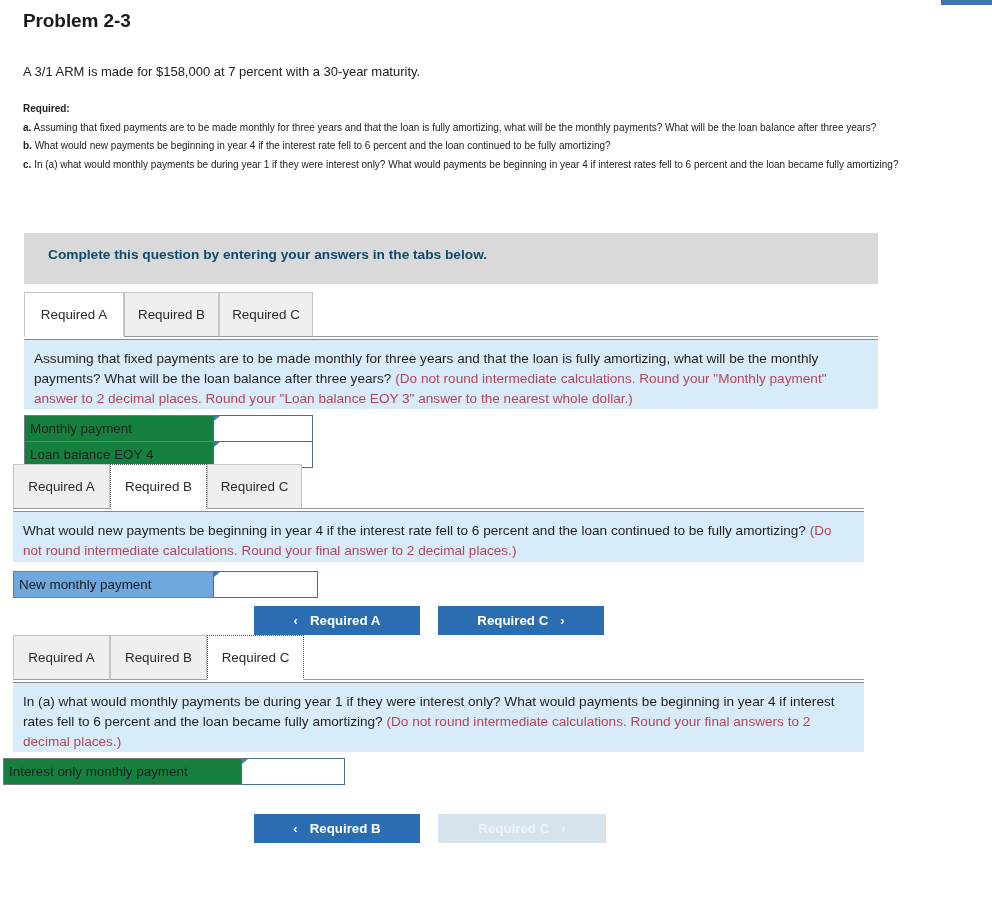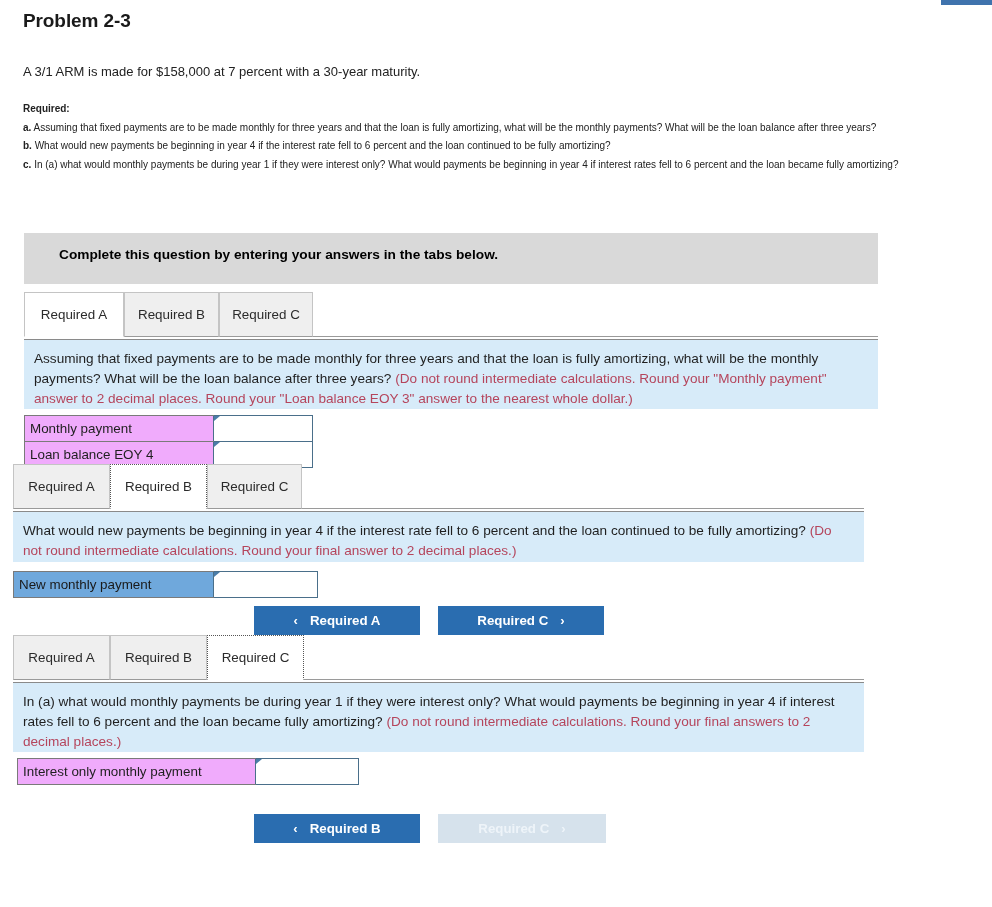--- a/index.html
+++ b/index.html
@@ -75,25 +75,25 @@
     position: absolute;
     left: 24px;
     top: 233px;
     width: 854px;
     height: 51px;
     background: #d9d9d9;
     box-sizing: border-box;
   }
   .instruction-band span {
     position: absolute;
-    left: 35px;
+    left: 24px;
     top: 14px;
     font-size: 13.7px;
     font-weight: bold;
-    color: #000000;
+    color: #0c4a6e;
   }
 
   
   .tabrow {
     position: absolute;
     height: 47px;
   }
   .tab {
     position: absolute;
     top: 0;
@@ -145,21 +145,21 @@
     border-collapse: collapse;
     font-size: 13.4px;
   }
   .ans-table td.label {
     border: 1px solid #7a7a7a;
     border-right: none;
     height: 22px;
     padding: 1px 4px 2px 5px;
     color: #1f1f1f;
     white-space: nowrap;
-    background: #f0abfc;
+    background: #15803d;
     vertical-align: middle;
   }
   .ans-table td.label.selected {
     background: #6fa8dc;
     color: #1a1a1a;
   }
   .ans-table td.cell {
     border: 1px solid #4a6f8a;
     height: 22px;
     padding: 0;
@@ -320,21 +320,21 @@
     <div class="tab active focus" style="left:194px; width:97px;">
       <span>Required C</span>
     </div>
     <div class="tab-underline" style="left:291px; top:44px; width:560px;"></div>
   </div>
 
   <div class="info-panel" style="left:13px; top:682px; width:851px; height:70px;">
     <span>In (a) what would monthly payments be during year 1 if they were interest only? What would payments be beginning in year 4 if interest rates fell to 6 percent and the loan became fully amortizing? </span><span class="hint">(Do not round intermediate calculations. Round your final answers to 2 decimal places.)</span>
   </div>
 
-  <table class="ans-table" style="left:17px; top:758px;">
+  <table class="ans-table" style="left:3px; top:758px;">
     <tbody>
         <tr>
       <td class="label" style="width:228px;">Interest only monthly payment</td>
       <td class="cell" style="width:102px;">
         <input type="text" value="" style="">
       </td>
     </tr>
   </tbody>
     </table>
 

